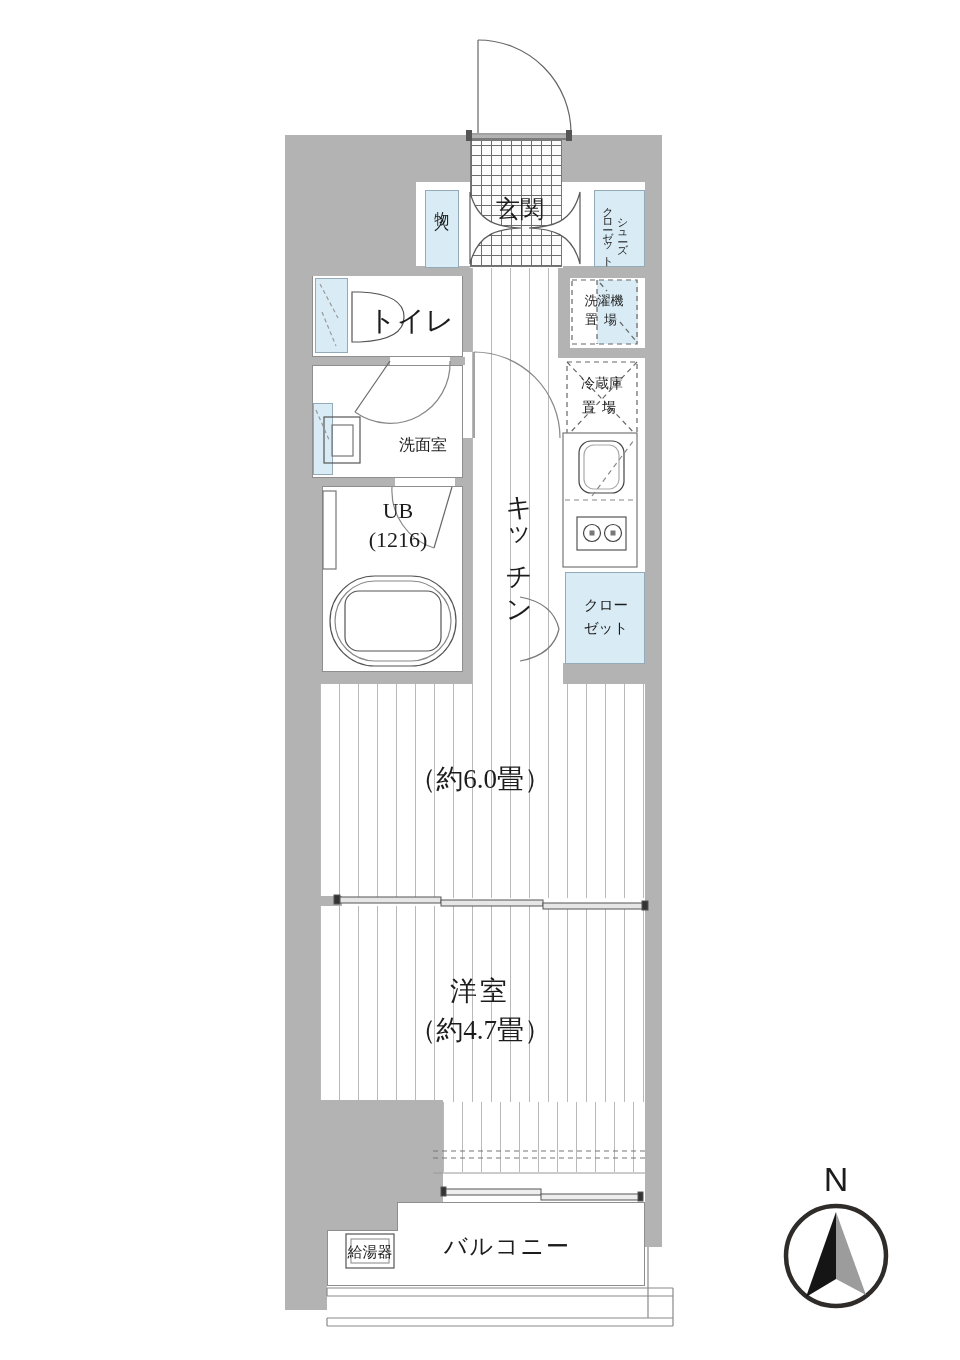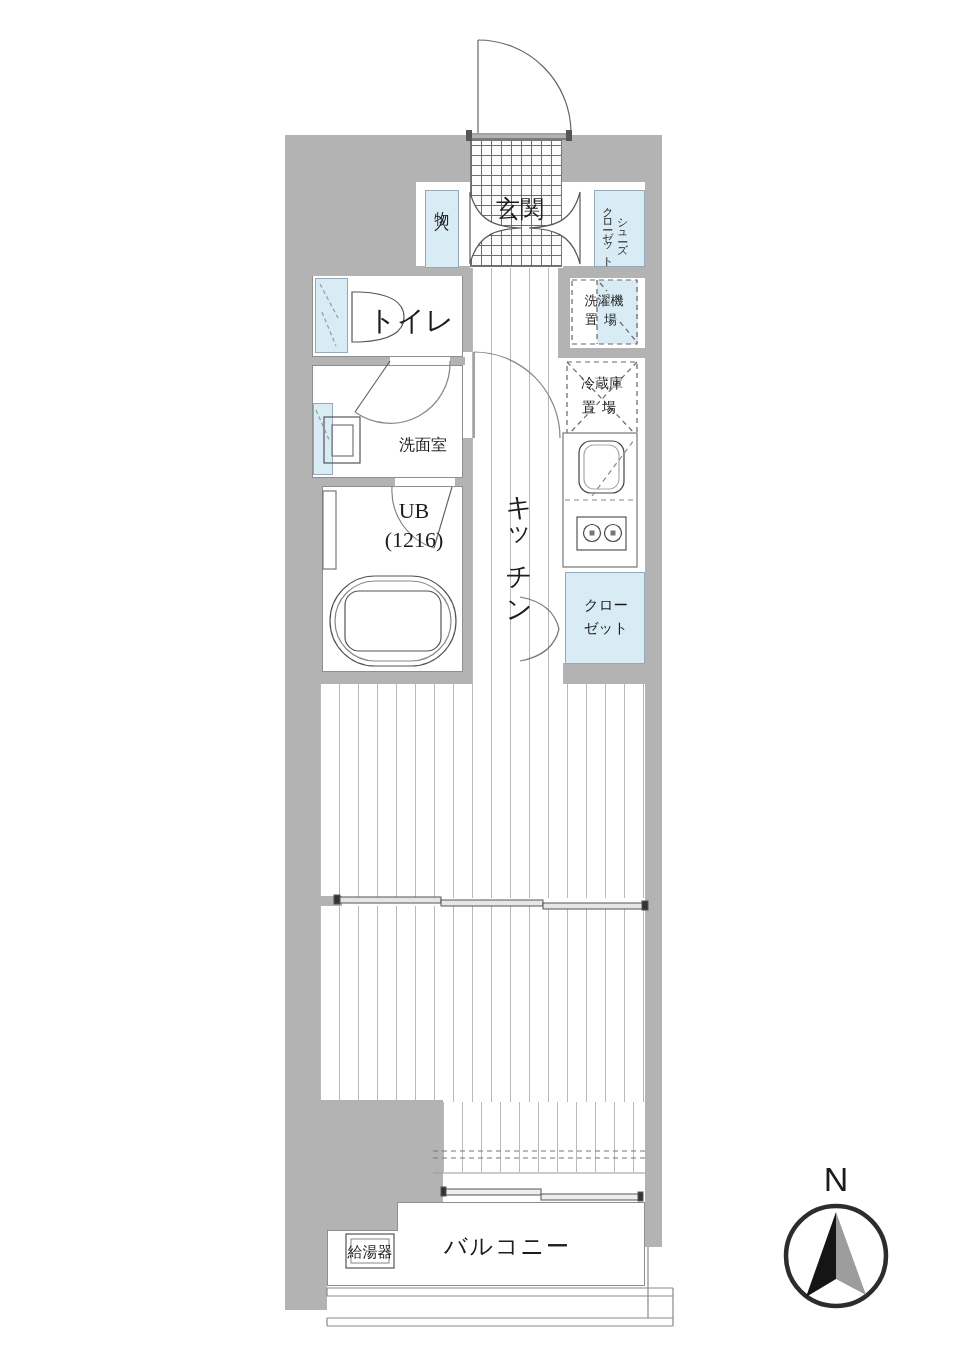--- a/index.html
+++ b/index.html
@@ -181,36 +181,41 @@
   </svg>
 
   <div class="lbl" style="left:470px;top:194px;width:100px;font-size:24px;">玄関</div>
   <div class="lbl v" style="left:432px;top:200px;font-size:15px;letter-spacing:3px;">物入</div>
   <div class="lbl v" style="left:600px;top:196px;height:68px;font-size:11px;line-height:1.35;">
     <span style="display:block;">シューズ</span>
     <span style="display:block;">クローゼット</span>
   </div>
   <div class="lbl" style="left:368px;top:303px;width:86px;font-size:28px;">トイレ</div>
   <div class="lbl" style="left:376px;top:435px;width:94px;font-size:16px;">洗面室</div>
-  <div class="lbl" style="left:368px;top:497px;width:92px;font-size:22px;line-height:1.3;">
+  <div class="lbl" style="left:352px;top:497px;width:92px;font-size:22px;line-height:1.3;">
     <span style="display:block;">UB</span>
     <span style="display:block;">(1216)</span>
   </div>
   <div class="lbl v" style="left:502px;top:468px;height:160px;font-size:26px;letter-spacing:5px;">キッチン</div>
   <div class="lbl" style="left:566px;top:292px;width:76px;font-size:13px;line-height:1.45;">
     <span style="display:block;">洗濯機</span>
     <span class="sp" style="display:block;">置場</span>
   </div>
   <div class="lbl" style="left:564px;top:372px;width:76px;font-size:14px;line-height:1.7;">
     <span style="display:block;">冷蔵庫</span>
     <span class="sp" style="display:block;">置場</span>
   </div>
   <div class="lbl" style="left:567px;top:594px;width:78px;font-size:14.5px;line-height:1.6;">
     <span style="display:block;">クロー</span>
     <span style="display:block;">ゼット</span>
   </div>
   <div class="lbl" style="left:330px;top:760px;width:300px;font-size:27px;line-height:1.45;">
+    <span style="display:block;">（約6.0畳）</span>
+  </div>
+  <div class="lbl" style="left:330px;top:972px;width:300px;font-size:27px;line-height:1.45;">
+    <span style="display:block;letter-spacing:3px;">洋室</span>
+    <span style="display:block;">（約4.7畳）</span>
   </div>
   <div class="lbl" style="left:400px;top:1233px;width:215px;font-size:23px;letter-spacing:2px;">バルコニー</div>
   <div class="lbl" style="left:347px;top:1243px;width:46px;font-size:15px;letter-spacing:0;">給湯器</div>
   <div class="lbl" style="left:814px;top:1158px;width:44px;font-size:34px;font-family:'Liberation Sans','DejaVu Sans',sans-serif;">N</div>
 
 </div>
 
 </body></html>

